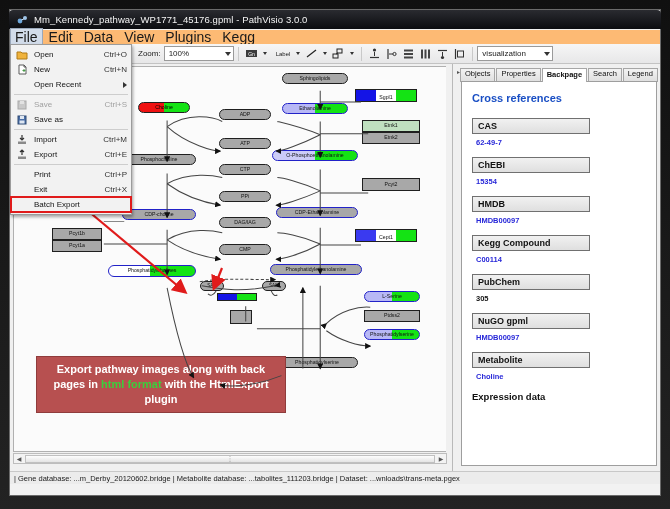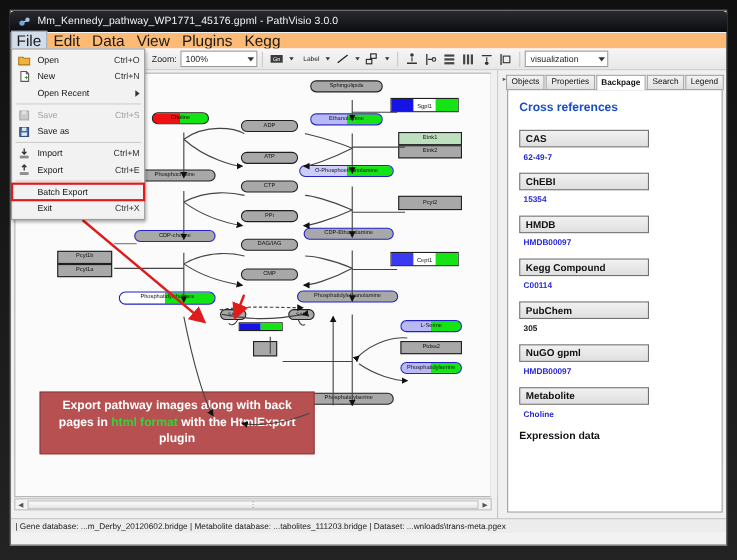--- a/index.html
+++ b/index.html
@@ -523,28 +523,33 @@
       <span class="fm-ic">
         <svg width="10" height="11" viewBox="0 0 10 11">
             <path d="M5 6V1M3 3l2-2 2 2" stroke="#333" fill="none" stroke-width="1.2"></path>
             <rect x="1" y="7.5" width="8" height="2.5" fill="#8a8a8a"></rect>
           </svg>
       </span>
       <span class="fm-lbl">Export</span>
       <span class="fm-acc">Ctrl+E</span>
     </div>
     <div class="fm-sep"></div>
+    <div class="fm-row">
+      <span class="fm-ic"></span>
+      <span class="fm-lbl">Print</span>
+      <span class="fm-acc">Ctrl+P</span>
+    </div>
+    <div class="fm-row">
+      <span class="fm-ic"></span>
+      <span class="fm-lbl">Exit</span>
+      <span class="fm-acc">Ctrl+X</span>
+    </div>
     <div class="fm-row highlight">
       <span class="fm-ic"></span>
       <span class="fm-lbl">Batch Export</span>
-    </div>
-    <div class="fm-row">
-      <span class="fm-ic"></span>
-      <span class="fm-lbl">Exit</span>
-      <span class="fm-acc">Ctrl+X</span>
     </div>
   </div>
 
   <svg class="redarrow-svg" viewBox="0 0 670 509">
     <defs>
       <marker id="rah" markerWidth="7" markerHeight="7" refX="5.5" refY="3.5" orient="auto">
         <path d="M0,0 L7,3.5 L0,7 z" fill="#e01b1b"></path>
       </marker>
     </defs>
     <path d="M75,200 L185,292" stroke="#e01b1b" stroke-width="2.2" fill="none" marker-end="url(#rah)"></path>

